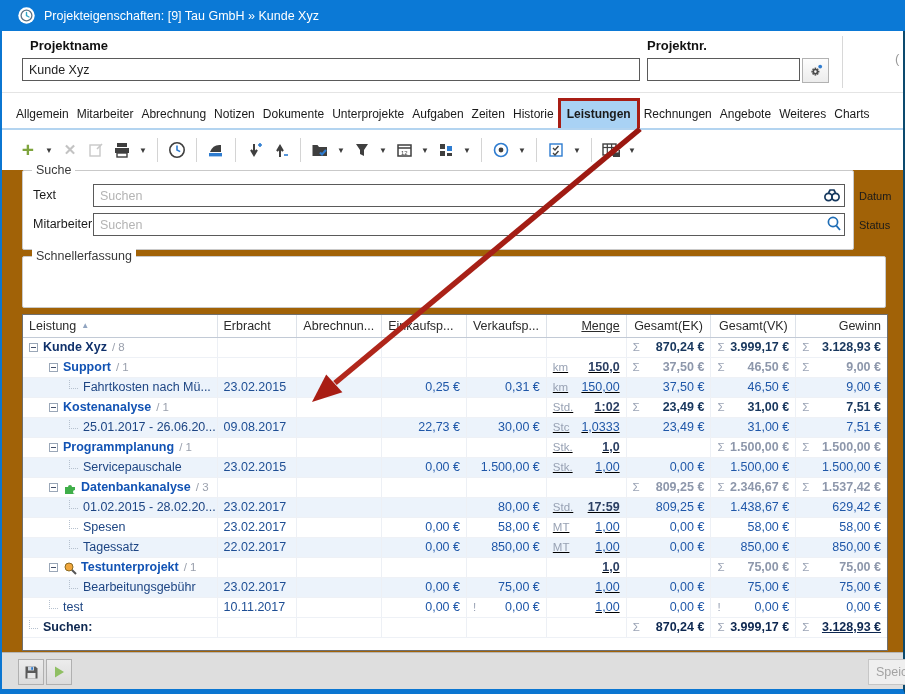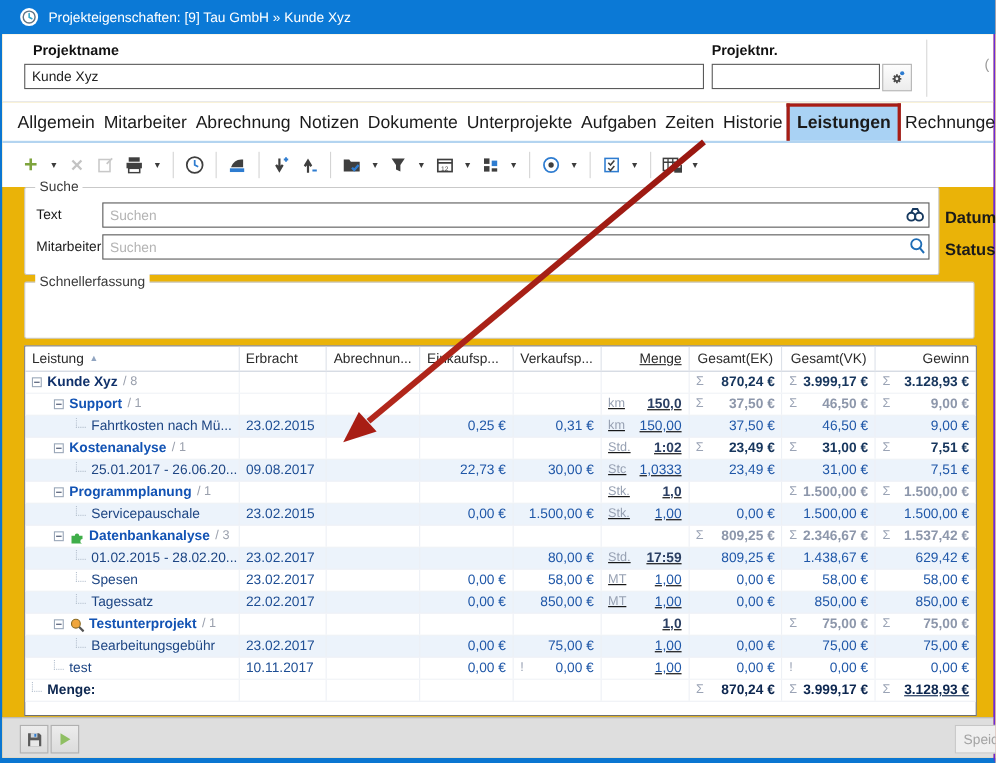--- a/index.html
+++ b/index.html
@@ -1,21 +1,21 @@
 <!DOCTYPE html>
 <html><head>
 <meta charset="utf-8">
 <style>
   * { margin:0; padding:0; box-sizing:border-box; }
   html,body { background:#ffffff; }
   body { font-family:"Liberation Sans", sans-serif; width:905px; height:694px; overflow:hidden; }
 
   .window { position:relative; width:905px; height:694px;
-    border-left:2px solid #0b76d1; border-right:2px solid #6d28d9; border-bottom:5px solid #0b76d1;
-    background:#eab308; }
+    border-left:2px solid #0b76d1; border-right:2px solid #0c4a6e; border-bottom:5px solid #0b76d1;
+    background:#a16207; }
 
   
   .titlebar { position:absolute; left:-2px; top:0; width:905px; height:31px; background:#0b79d6;
     display:flex; align-items:center; padding-left:18px; }
   .app-icon { width:17px; height:17px; margin-right:9px; flex:none; }
   .title-text { color:#ffffff; font-size:12.5px; white-space:nowrap; }
 
   
   .form-panel { position:absolute; left:0; top:31px; width:901px; height:62px; background:#fff;
     border-bottom:1px solid #e4e4e4; }
@@ -24,41 +24,41 @@
     color:#222; padding:0 6px; height:23px; font-family:"Liberation Sans",sans-serif; }
   .txt-input::placeholder { color:#b4b4b4; }
   .gear-btn { position:absolute; width:27px; height:25px; background:linear-gradient(#fdfdfd,#ececec);
     border:1px solid #b2b2b2; display:flex; align-items:center; justify-content:center; cursor:pointer; }
   .form-divider { position:absolute; width:1px; background:#d8d8d8; }
   .clipped-paren { position:absolute; color:#9a9a9a; font-size:13px; }
 
   
   .tabbar { position:absolute; left:0; top:93px; width:901px; height:37px; background:#fff;
     display:flex; align-items:flex-end; padding-left:10px; border-bottom:2px solid #b3d4f0; }
-  .tab { font-size:16px; color:#1a1a1a; padding:6px 4px 7px; white-space:nowrap; cursor:pointer; }
+  .tab { font-size:12px; color:#1a1a1a; padding:6px 4px 7px; white-space:nowrap; cursor:pointer; }
   .tab.selected { background:#a9d2f4; font-weight:bold; padding:6px 6px 7px;
     border:3px solid #a81d14; border-bottom:none; }
 
   
   .toolbar { position:absolute; left:0; top:130px; width:901px; height:40px; background:#fff;
     display:flex; align-items:center; padding-left:14px; gap:2px; }
   .tbtn { display:flex; align-items:center; justify-content:center; min-width:24px; height:26px;
     cursor:pointer; color:#3f3f3f; }
   .tbtn.disabled { cursor:default; }
   .caret { font-size:8px; color:#3c3c3c; width:14px; text-align:center; cursor:pointer; }
   .tsep { width:1px; height:24px; background:#d4d4d4; margin:0 5px; }
   .plus-glyph { color:#7ea43d; font-size:21px; font-weight:bold; line-height:20px; }
   .x-glyph { color:#c3c3c3; font-size:15px; font-weight:bold; }
 
   
   .groupbox { position:absolute; border:1px solid #c9c9c9; border-radius:2px; background:#fff; }
   .groupbox .legend { position:absolute; top:-8px; left:9px; background:#fff; padding:0 4px;
     font-size:12.5px; color:#3a3a3a; line-height:14px; }
   .field-label { position:absolute; font-size:12.5px; color:#1a1a1a; }
-  .side-label { position:absolute; font-size:15px; color:#1a1a1a;font-weight:bold; }
+  .side-label { position:absolute; font-size:11px; color:#1a1a1a; }
   .input-icon { position:absolute; width:18px; height:18px; }
 
   
   .grid { position:absolute; left:20px; top:314px; width:866px; height:337px; background:#fff;
     border:1px solid #6f6f6f; overflow:hidden; }
   .thead { display:flex; height:23px; border-bottom:1px solid #c2cad6; background:#fff; }
   .th { font-size:12.5px; color:#2b2b2b; line-height:22px; padding:0 6px; border-right:1px solid #dde2e9;
     white-space:nowrap; overflow:hidden; cursor:pointer; }
   .trow { display:flex; height:20px; line-height:19px; font-size:12.5px; border-bottom:1px solid #eef1f6;
     background:#fff; cursor:default; }
@@ -760,21 +760,21 @@
             <span class="v-detail">0,00 €</span>
           </div>
           <div class="cell c-gw">
             <span class="marker"></span>
             <span class="v-detail">0,00 €</span>
           </div>
         </div>
         <div class="trow">
           <div class="cell c-name" style="padding-left: 6px;">
             <span class="elbow"></span>
-            <span class="n-total">Menge:</span>
+            <span class="n-total">Suchen:</span>
           </div>
           <div class="cell c-erb"></div>
           <div class="cell c-abr"></div>
           <div class="cell c-eink"></div>
           <div class="cell c-verk">
             <span class="marker"></span>
             <span></span>
           </div>
           <div class="cell c-menge">
             <span class="unit"></span>

